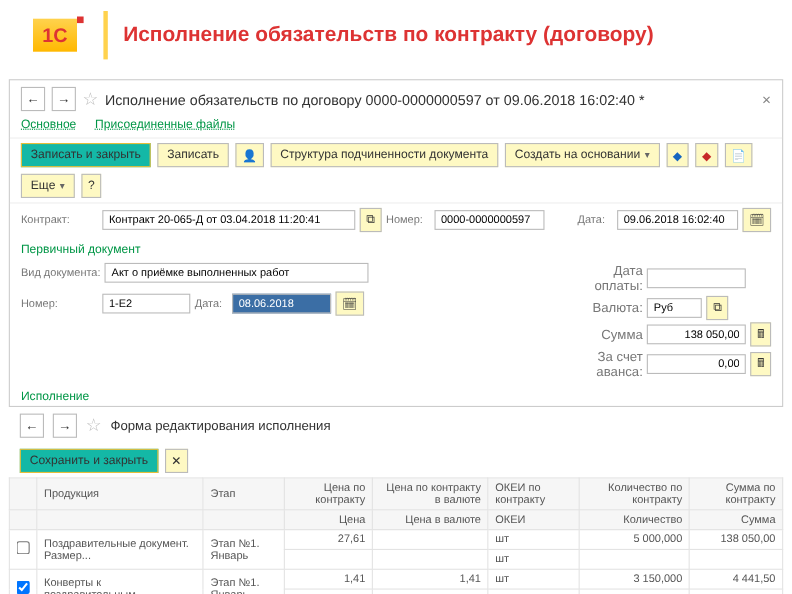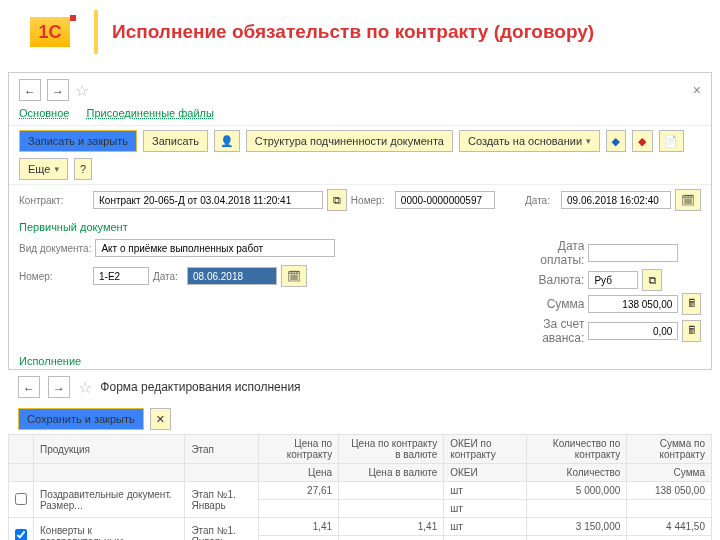--- a/index.html
+++ b/index.html
@@ -14,21 +14,21 @@
   .panel { margin: 8px 8px 0 8px; border:1px solid #ccc; background:#fff; }
   .panel-top { display:flex; align-items:center; padding:6px 10px; gap:6px; }
   .icon-btn { display:inline-flex; align-items:center; justify-content:center; width:22px; height:22px; border:1px solid #bbb; background:#fff; font-size:12px; }
   .star { color:#bbb; font-size:16px; }
   .panel-title { font-size:13px; color:#333; }
   .panel-close { margin-left:auto; color:#888; font-size:14px; cursor:pointer;}
   .links { padding: 0 10px 6px 10px; }
   .links a { color:#009646; text-decoration:underline dotted; margin-right:14px; font-size:11px;}
   .toolbar { display:flex; align-items:center; gap:6px; padding:4px 10px; border-top:1px solid #eee; border-bottom:1px solid #eee; flex-wrap:wrap;}
   .btn { border:1px solid #bbb; background:#fef9c3; padding:3px 8px; font-size:11px; height:22px; display:inline-flex;align-items:center;}
-  .btn.y { background:#3b82f6; border-color:#e6be3a;}
+  .btn.y { background:#14b8a6; border-color:#e6be3a;}
   .btn.sm { padding:2px 5px;}
   .btn .drop { margin-left:4px; font-size:9px; color:#666;}
   .pair { display:flex; align-items:center; gap:4px; padding:4px 10px; flex-wrap:wrap;}
   .pair label { color:#777; font-size:10px; min-width:70px;}
   .inp { border:1px solid #bbb; padding:2px 5px; font-size:10px; height:18px; background:#fff;}
   .inp.blue { background:#3b6ea5; color:#fff;}
   .section-h { color:#009646; padding: 6px 10px 2px 10px; font-size:11px;}
   .panel2 { margin: 0 8px; background:#fff; }
   .panel2-title { display:flex; align-items:center; padding:6px 10px; font-size:12px; gap:8px;}
   .panel2-title .txt { font-weight:normal;}
@@ -57,20 +57,21 @@
   </div>
   <div class="vline"></div>
   <div class="title">Исполнение обязательств по контракту (договору)</div>
 </div>
 
 <div class="panel">
   <div class="panel-top">
     <span class="icon-btn">←</span>
     <span class="icon-btn">→</span>
     <span class="star">☆</span>
+    <span class="panel-title">Исполнение обязательств по договору 0000-0000000597 от 09.06.2018 16:02:40 *</span>
     <span class="panel-close">×</span>
   </div>
   <div class="links">
     <a>Основное</a>
     <a>Присоединенные файлы</a>
   </div>
   <div class="toolbar">
     <span class="btn y">Записать и закрыть</span>
     <span class="btn">Записать</span>
     <span class="btn sm green-i">👤</span>
@@ -102,21 +103,21 @@
   </div>
   <div class="section-h">Первичный документ</div>
   <div style="display:flex;">
     <div style="flex:1">
       <div class="pair">
         <label>Вид документа:</label>
         <input class="inp" style="width: 240px;" value="Акт о приёмке выполненных работ">
       </div>
       <div class="pair">
         <label>Номер:</label>
-        <input class="inp" style="width: 56px;" value="1-Е2">
+        <input class="inp" style="width: 80px;" value="1-Е2">
         <label style="min-width:30px">Дата:</label>
         <input class="inp blue" style="width: 90px;" value="08.06.2018">
         <span class="btn sm">🗓</span>
       </div>
     </div>
     <div class="right-col" style="padding-right:10px">
       <div class="rrow">
           <label>Дата оплаты:</label>
           <input class="inp" style="width: 90px;">
         </div>

